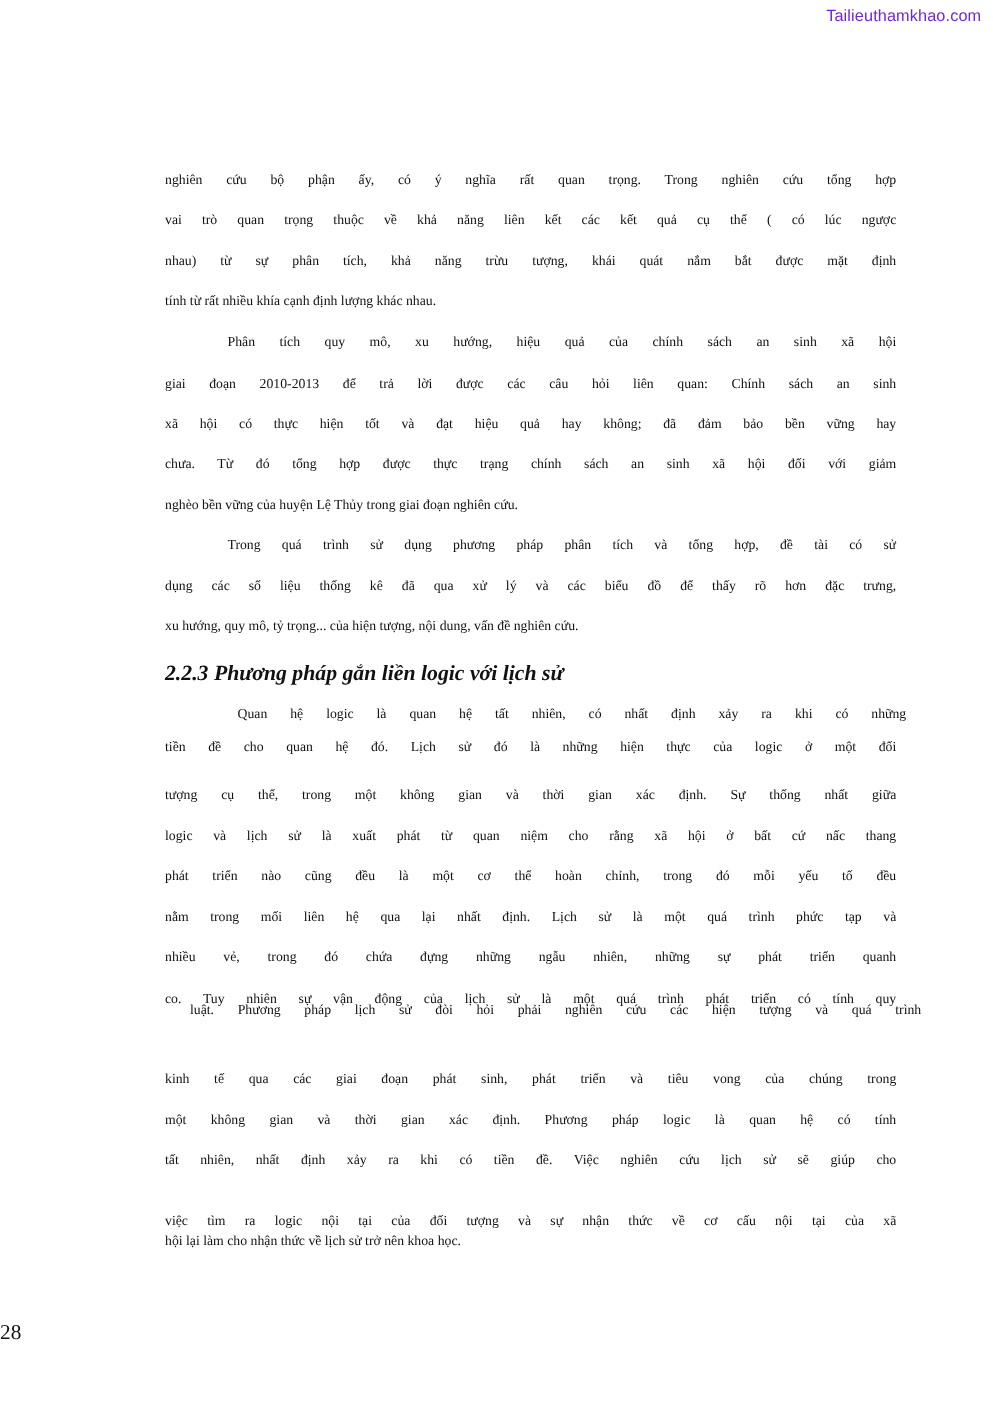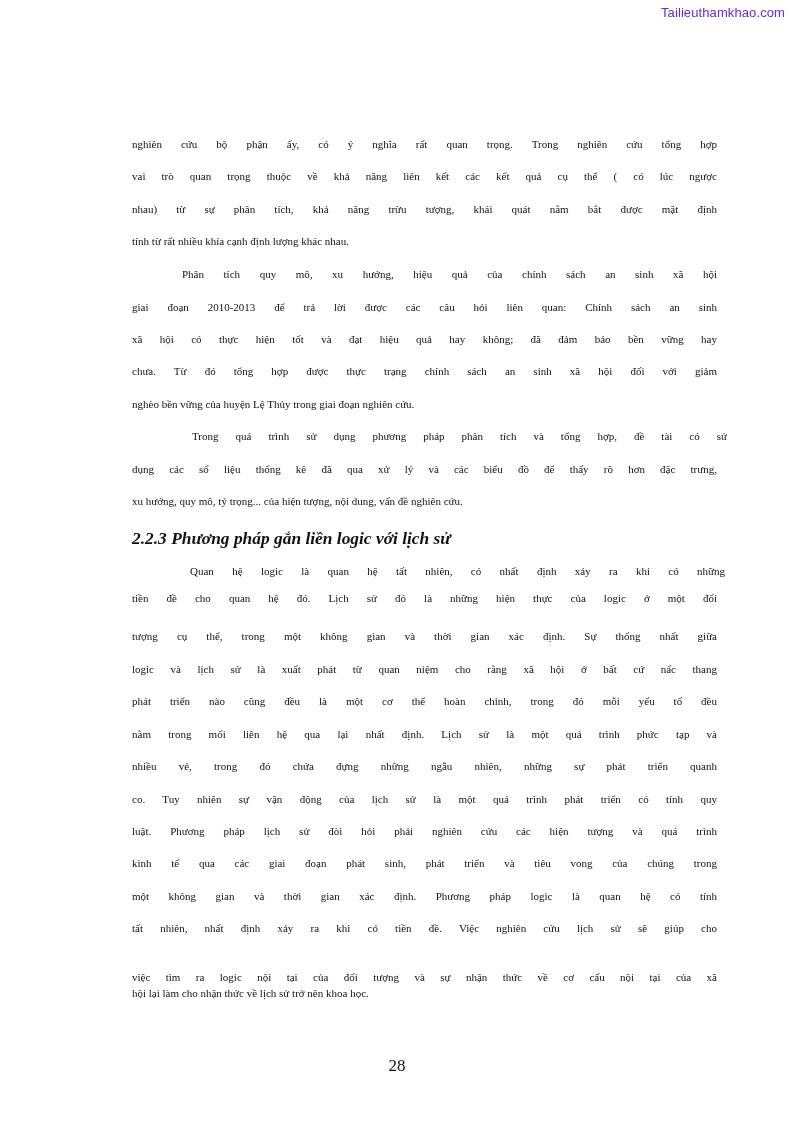--- a/index.html
+++ b/index.html
@@ -6,55 +6,55 @@
   body { width:794px; height:1123px; position:relative; overflow:hidden;
          font-family:"Liberation Serif", serif; color:#111; }
   .watermark { position:absolute; top:5px; right:9px; font-family:"Liberation Sans", sans-serif;
                font-size:13px; color:#6d28d9; letter-spacing:0.1px; }
   .line { position:absolute; left:132px; width:585px; font-size:11px; line-height:20px;
           white-space:nowrap; text-align:justify; text-align-last:justify; }
   .line.last { text-align-last:left; }
   .line.indent { left:182px; width:535px; }
   .heading { position:absolute; left:132px; font-size:17.4px; font-weight:bold; font-style:italic;
              white-space:nowrap; line-height:20px; }
-  .pagenum { position:absolute; top:1056px; left:0; width:794px; text-align:center; font-size:17px; }
+  .pagenum { position:absolute; top:1056px; left:0; width:794px; font-size:17px; }
 </style>
 </head>
 <body>
 
 <div class="watermark">Tailieuthamkhao.com</div>
 
 <div>
 
   <div class="line" style="top: 134px; white-space: normal; height: 20px; overflow: hidden;">nghiên cứu bộ phận ấy, có ý nghĩa rất quan trọng. Trong nghiên cứu tổng hợp</div>
   <div class="line" style="top: 166px; white-space: normal; height: 20px; overflow: hidden;">vai trò quan trọng thuộc về khả năng liên kết các kết quả cụ thể ( có lúc ngược</div>
   <div class="line" style="top: 199px; white-space: normal; height: 20px; overflow: hidden;">nhau) từ sự phân tích, khả năng trừu tượng, khái quát nắm bắt được mặt định</div>
   <div class="line last" style="top:231px">tính từ rất nhiều khía cạnh định lượng khác nhau.</div>
 
   <div class="line indent" style="top: 264px; white-space: normal; height: 20px; overflow: hidden;">Phân tích quy mô, xu hướng, hiệu quả của chính sách an sinh xã hội</div>
   <div class="line" style="top: 297px; white-space: normal; height: 20px; overflow: hidden;">giai đoạn 2010-2013 để trả lời được các câu hỏi liên quan: Chính sách an sinh</div>
   <div class="line" style="top: 329px; white-space: normal; height: 20px; overflow: hidden;">xã hội có thực hiện tốt và đạt hiệu quả hay không; đã đảm bảo bền vững hay</div>
   <div class="line" style="top: 361px; white-space: normal; height: 20px; overflow: hidden;">chưa. Từ đó tổng hợp được thực trạng chính sách an sinh xã hội đối với giảm</div>
   <div class="line last" style="top:394px">nghèo bền vững của huyện Lệ Thủy trong giai đoạn nghiên cứu.</div>
 
-  <div class="line indent" style="top: 426px; white-space: normal; height: 20px; overflow: hidden; margin-left: 10px;">Trong quá trình sử dụng phương pháp phân tích và tổng hợp, đề tài có sử</div>
+  <div class="line indent" style="top: 426px; white-space: normal; height: 20px; overflow: hidden;">Trong quá trình sử dụng phương pháp phân tích và tổng hợp, đề tài có sử</div>
   <div class="line" style="top: 459px; white-space: normal; height: 20px; overflow: hidden;">dụng các số liệu thống kê đã qua xử lý và các biểu đồ để thấy rõ hơn đặc trưng,</div>
   <div class="line last" style="top:491px">xu hướng, quy mô, tỷ trọng... của hiện tượng, nội dung, vấn đề nghiên cứu.</div>
 
   <div class="heading" style="top:528px">2.2.3 Phương pháp gắn liền logic với lịch sử</div>
 
   <div class="line indent" style="top: 561px; white-space: normal; height: 20px; overflow: hidden; margin-left: 8px;">Quan hệ logic là quan hệ tất nhiên, có nhất định xảy ra khi có những</div>
   <div class="line" style="top: 588px; white-space: normal; height: 20px; overflow: hidden;">tiền đề cho quan hệ đó. Lịch sử đó là những hiện thực của logic ở một đối</div>
   <div class="line" style="top: 626px; white-space: normal; height: 20px; overflow: hidden;">tượng cụ thể, trong một không gian và thời gian xác định. Sự thống nhất giữa</div>
   <div class="line" style="top: 659px; white-space: normal; height: 20px; overflow: hidden;">logic và lịch sử là xuất phát từ quan niệm cho rằng xã hội ở bất cứ nấc thang</div>
   <div class="line" style="top: 691px; white-space: normal; height: 20px; overflow: hidden;">phát triển nào cũng đều là một cơ thể hoàn chỉnh, trong đó mỗi yếu tố đều</div>
   <div class="line" style="top: 724px; white-space: normal; height: 20px; overflow: hidden;">nằm trong mối liên hệ qua lại nhất định. Lịch sử là một quá trình phức tạp và</div>
   <div class="line" style="top: 756px; white-space: normal; height: 20px; overflow: hidden;">nhiều vẻ, trong đó chứa đựng những ngẫu nhiên, những sự phát triển quanh</div>
   <div class="line" style="top: 789px; white-space: normal; height: 20px; overflow: hidden;">co. Tuy nhiên sự vận động của lịch sử là một quá trình phát triển có tính quy</div>
-  <div class="line" style="top: 821px; white-space: normal; height: 20px; overflow: hidden;">luật. Phương pháp lịch sử đòi hỏi phải nghiên cứu các hiện tượng và quá trình</div>
+  <div class="line" style="top: 798px; white-space: normal; height: 20px; overflow: hidden; margin-left: 20px;">luật. Phương pháp lịch sử đòi hỏi phải nghiên cứu các hiện tượng và quá trình</div>
   <div class="line" style="top: 853px; white-space: normal; height: 20px; overflow: hidden;">kinh tế qua các giai đoạn phát sinh, phát triển và tiêu vong của chúng trong</div>
   <div class="line" style="top: 886px; white-space: normal; height: 20px; overflow: hidden;">một không gian và thời gian xác định. Phương pháp logic là quan hệ có tính</div>
   <div class="line" style="top: 918px; white-space: normal; height: 20px; overflow: hidden;">tất nhiên, nhất định xảy ra khi có tiền đề. Việc nghiên cứu lịch sử sẽ giúp cho</div>
   <div class="line" style="top: 951px; white-space: normal; height: 20px; overflow: hidden; margin-top: 16px;">việc tìm ra logic nội tại của đối tượng và sự nhận thức về cơ cấu nội tại của xã</div>
   <div class="line last" style="top:983px">hội lại làm cho nhận thức về lịch sử trở nên khoa học.</div>
 </div>
 
 <div class="pagenum">28</div>
 
 </body></html>

